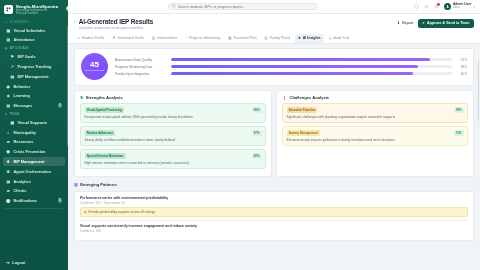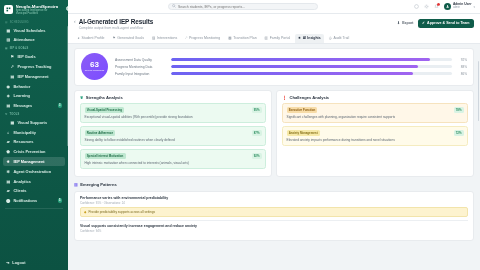--- a/index.html
+++ b/index.html
@@ -463,21 +463,21 @@
         <span>Audit Trail</span>
       </div>
     </div>
   </div>
 
   <div class="main-wrap">
   <div class="content">
 
     <div class="card score-card">
       <div class="score-circle">
-        <div class="score-num">63</div>
+        <div class="score-num">45</div>
         <div class="score-lab">Overall Readiness</div>
       </div>
       <div class="metrics">
         <div class="metric">
           <div class="m-label">Assessment Data Quality</div>
           <div class="m-track">
             <div class="m-fill" style="width:92%"></div>
           </div>
           <div class="m-val">92%</div>
         </div>

